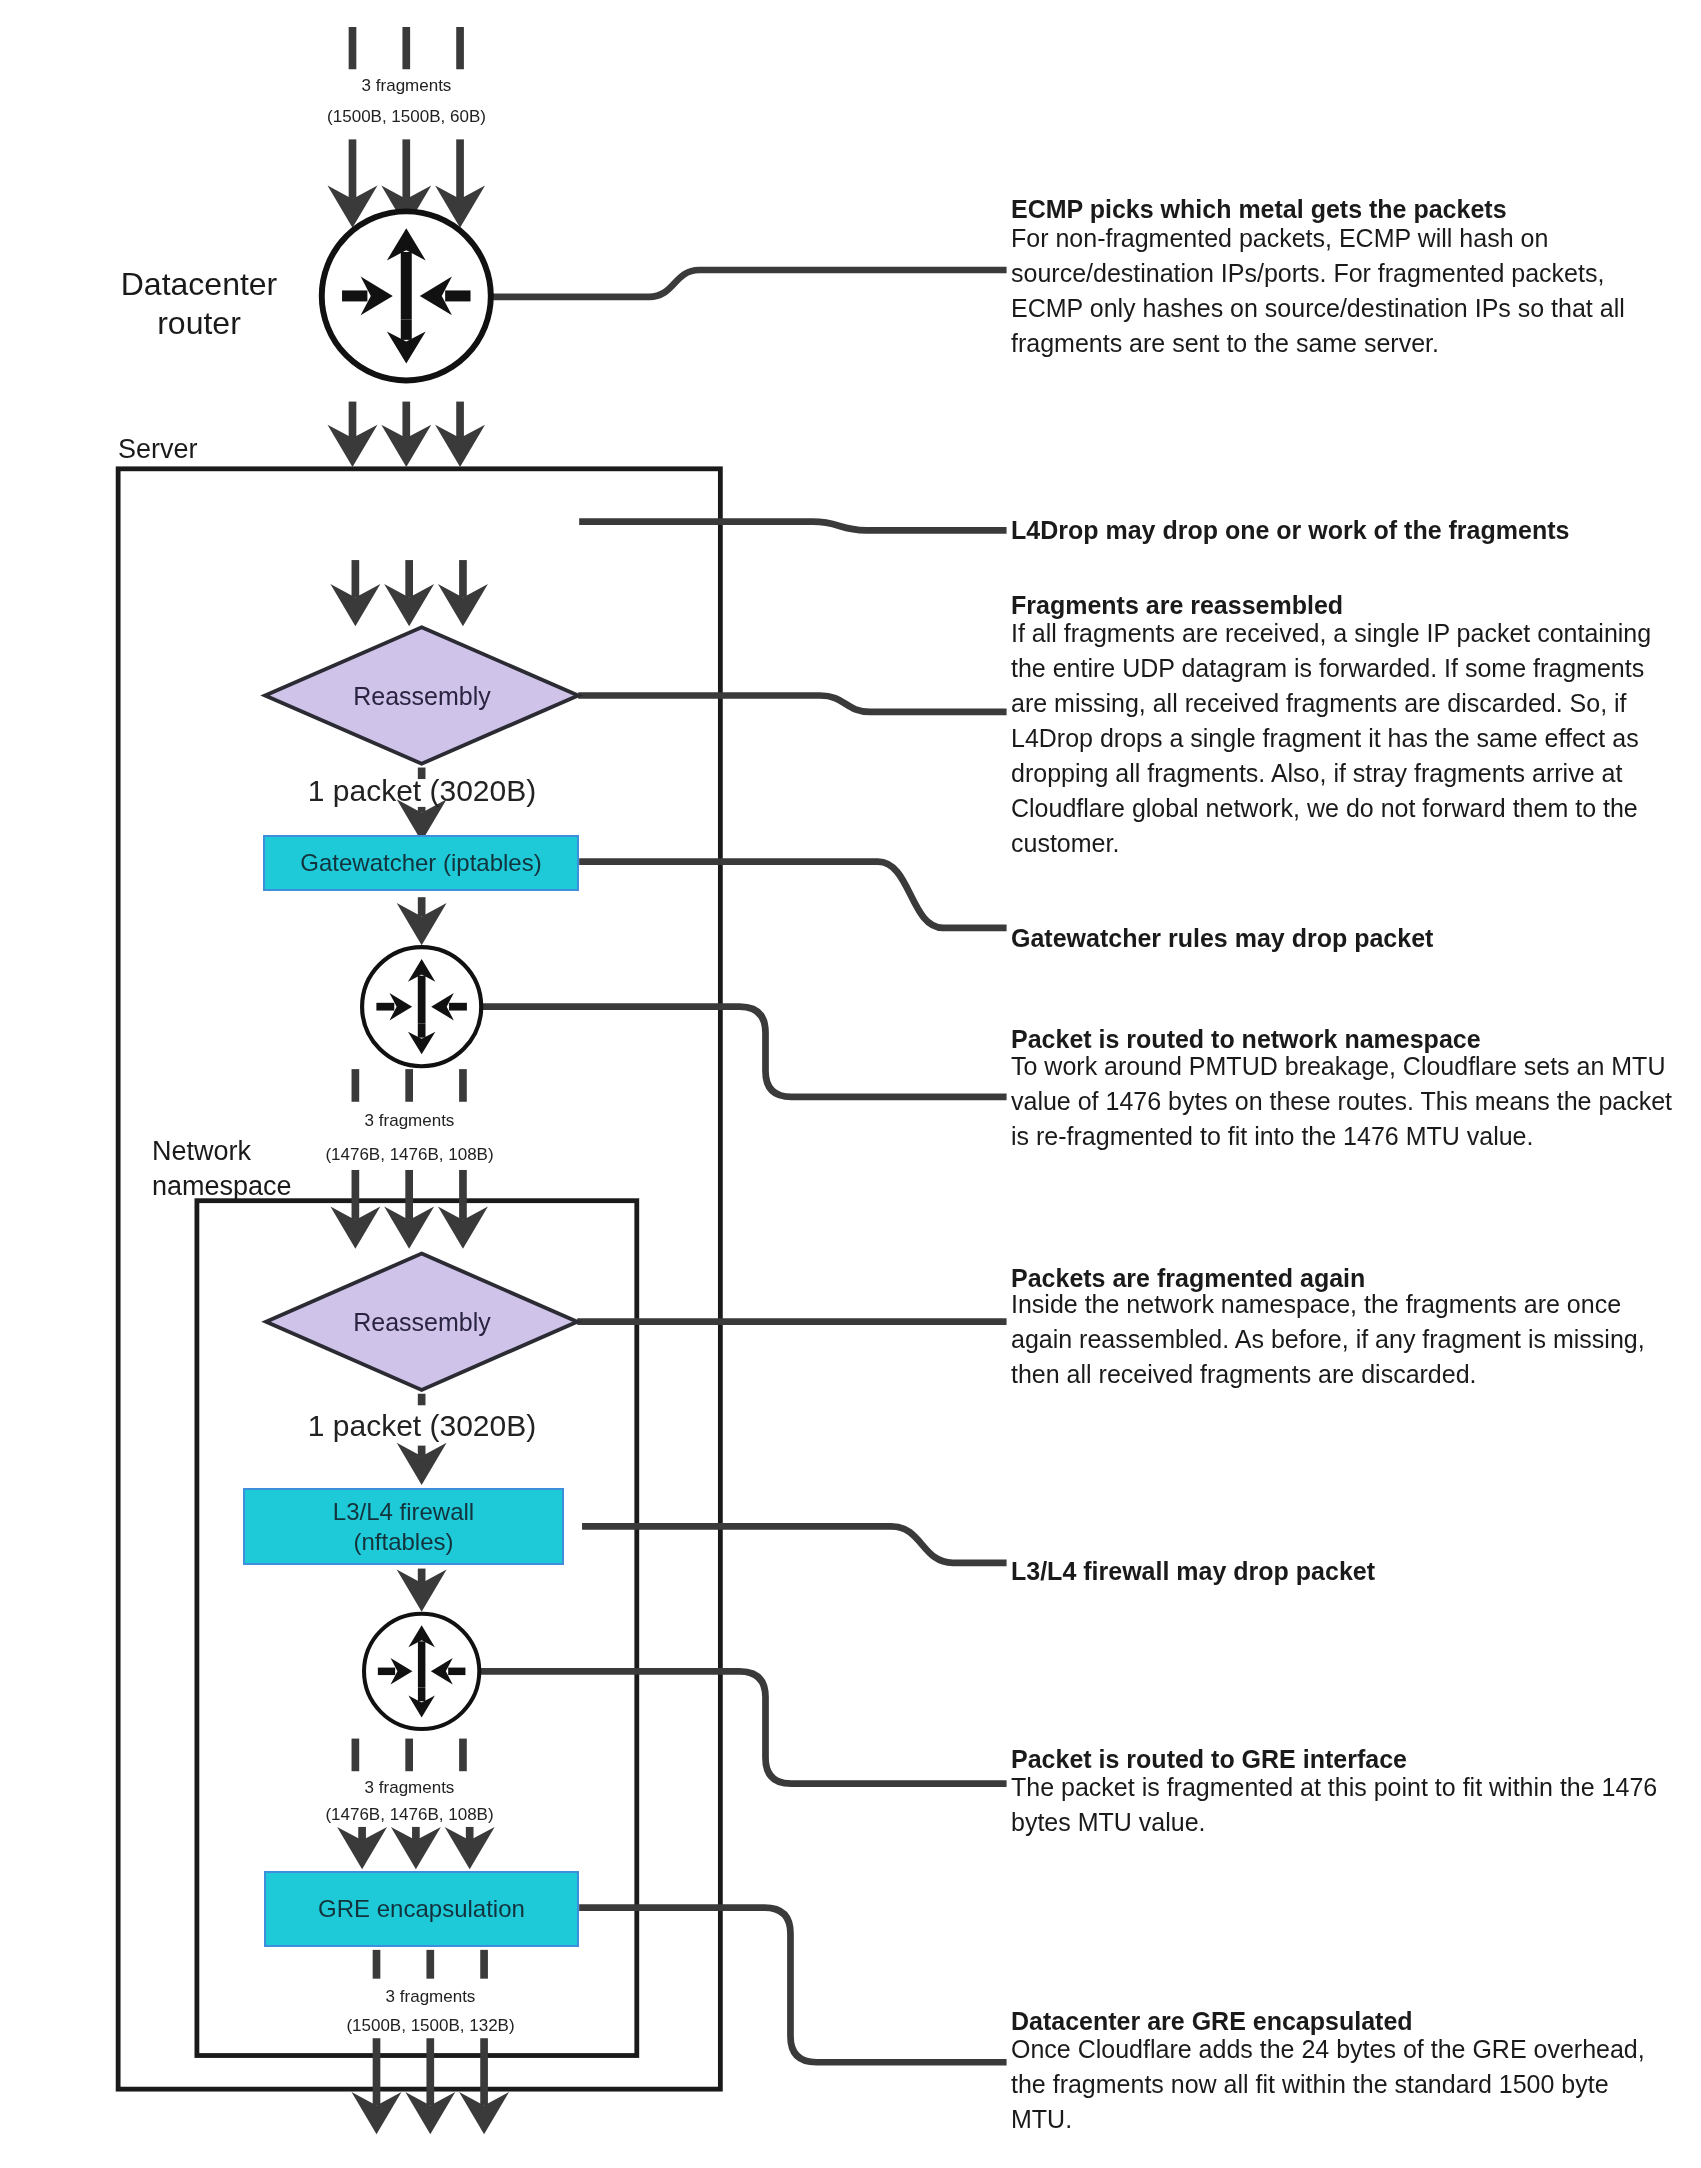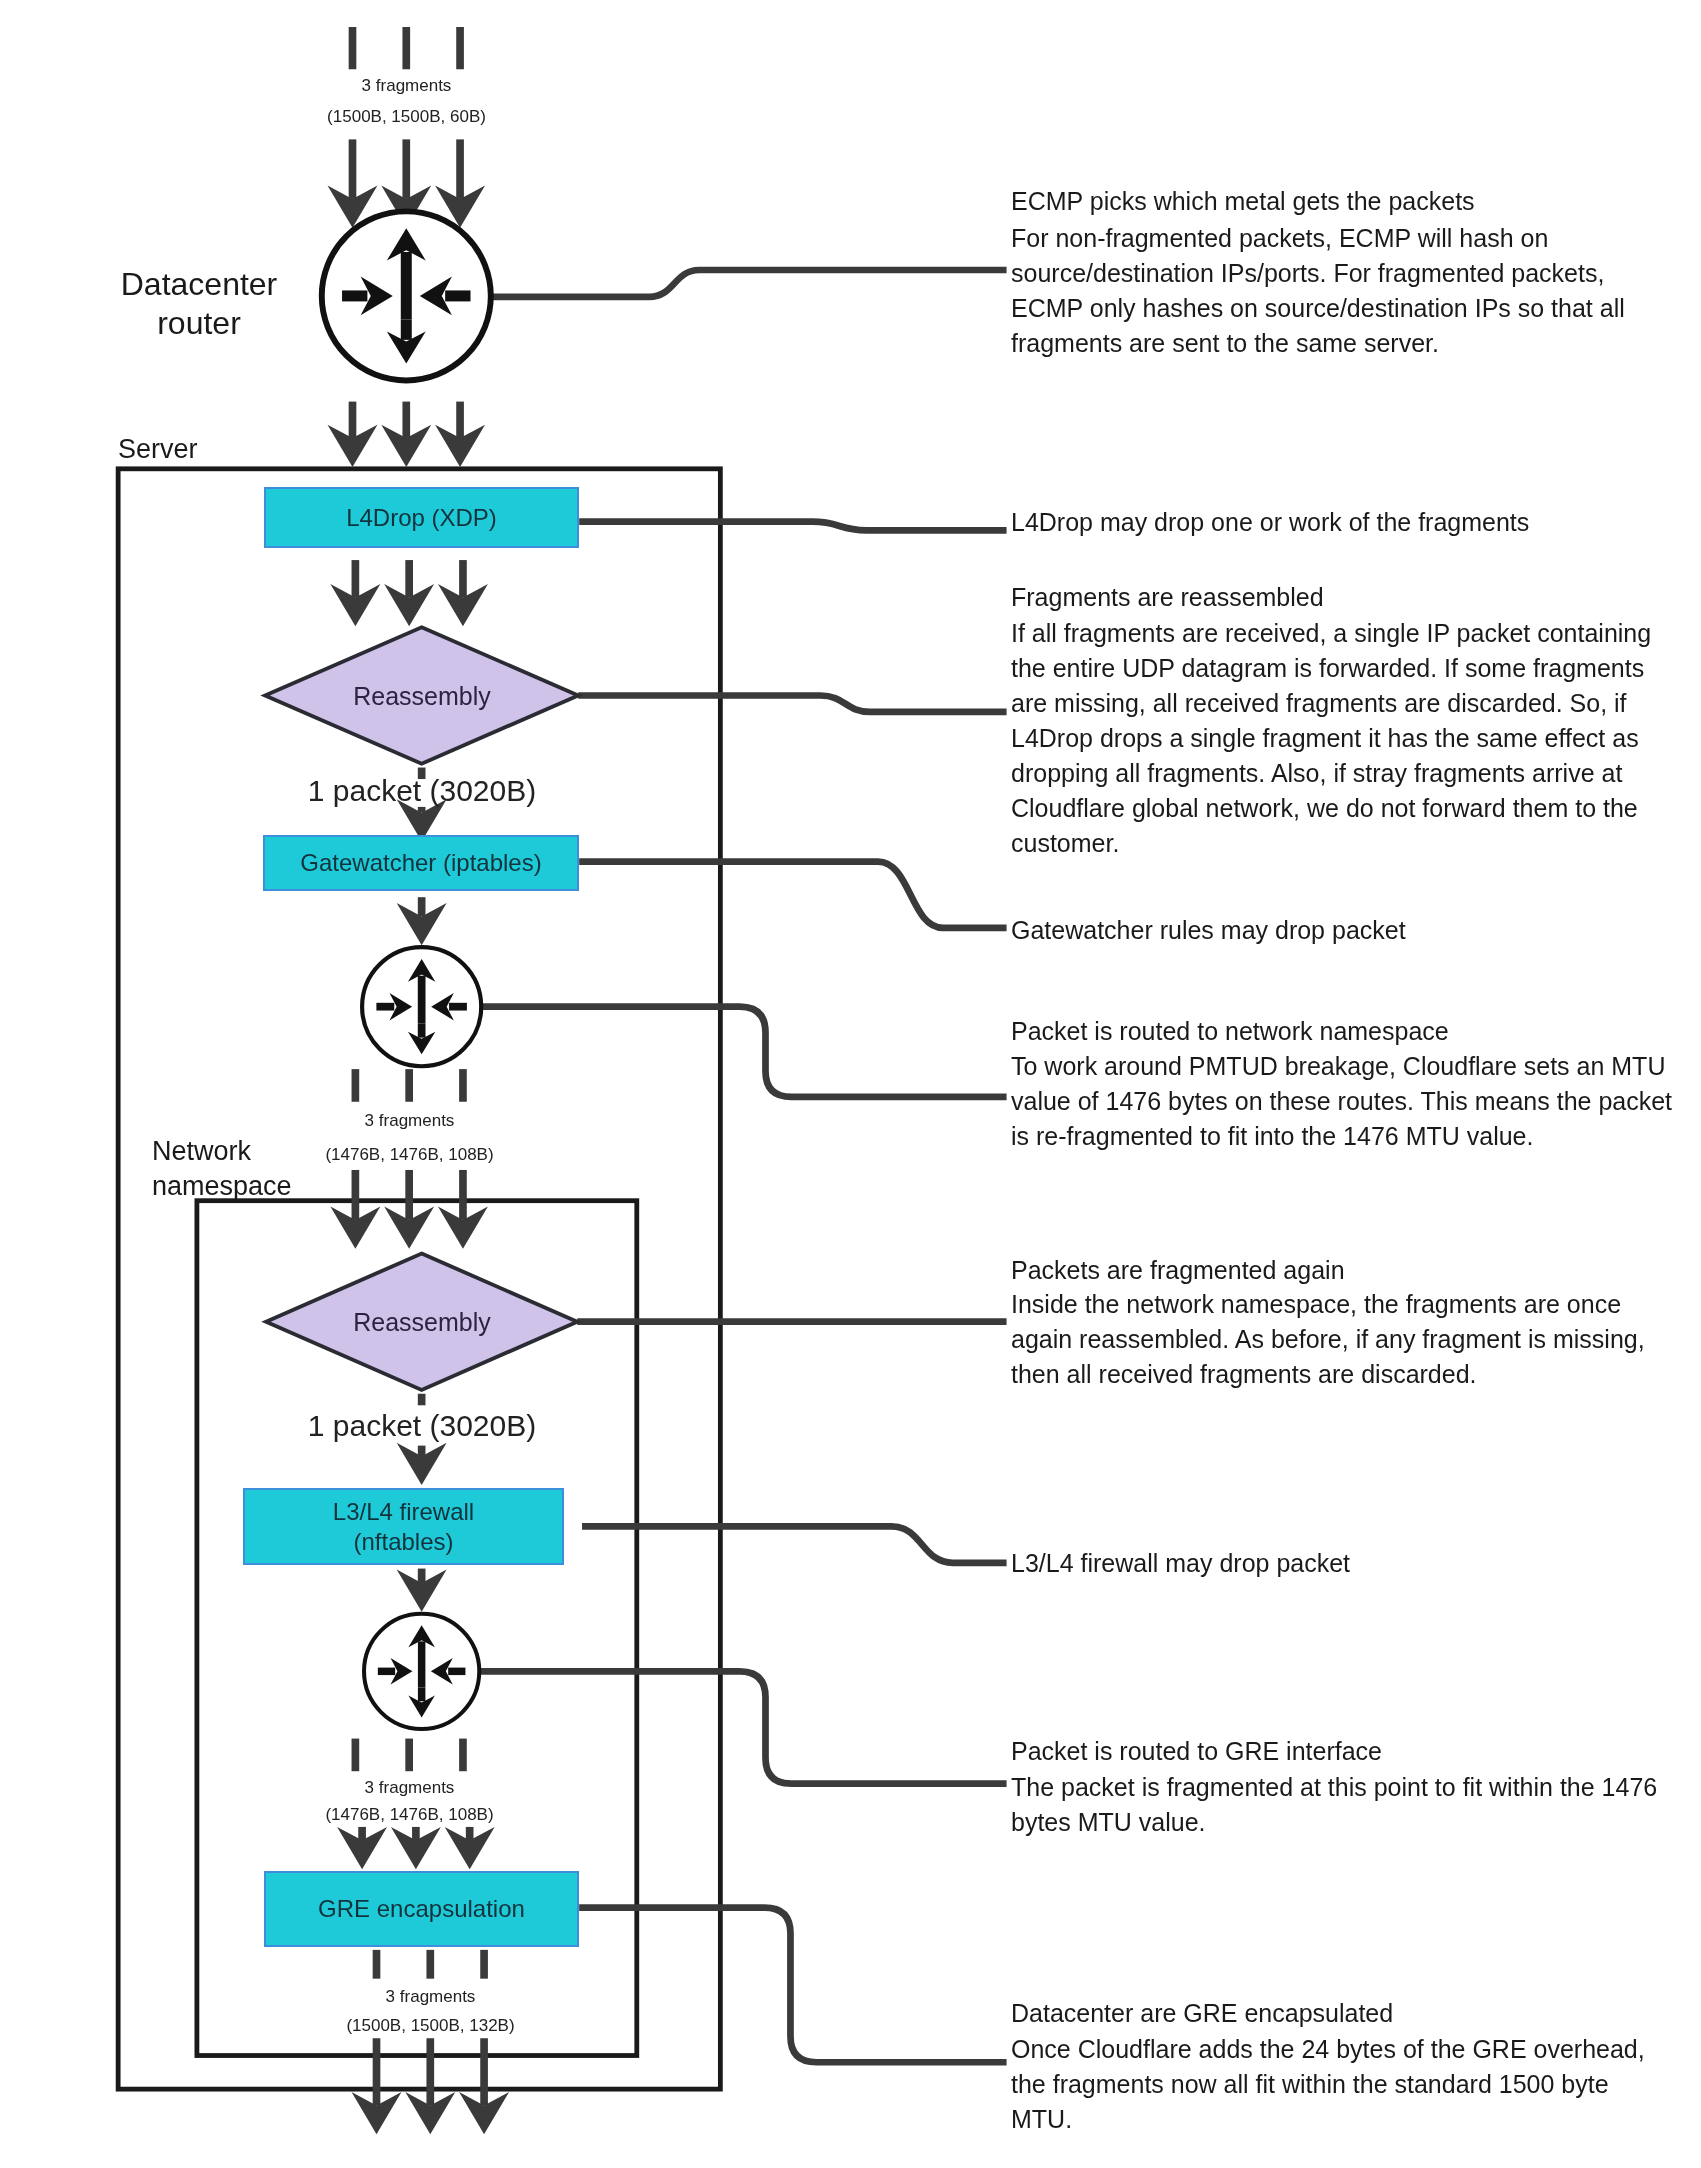--- a/index.html
+++ b/index.html
@@ -22,21 +22,21 @@
   .abs{position:absolute;}
   .ctr{text-align:center;}
   .small-lbl{font-size:17px;line-height:31px;color:#222;}
   .packet-lbl{font-size:30px;line-height:33px;color:#222;}
   .side-lbl{font-size:27px;line-height:35px;color:#1a1a1a;}
   .dc-lbl{font-size:32px;line-height:39px;color:#1a1a1a;}
   .box{position:absolute;background:var(--cyan);border:2.9px solid var(--cyan-border);
        display:flex;align-items:center;justify-content:center;flex-direction:column;
        font-size:24px;color:#13333c;box-sizing:border-box;text-align:center;line-height:30px;}
   .dlbl{position:absolute;font-size:25px;color:#2a2440;text-align:center;}
-  .ann-h{position:absolute;left:1011px;width:672px;font-weight:normal;font-size:25px;line-height:35px;color:#1a1a1a;}
+  .ann-h{position:absolute;left:1011px;width:672px;font-weight:bold;font-size:25px;line-height:35px;color:#1a1a1a;margin-top:8px;}
   .ann-p{position:absolute;left:1011px;width:663px;font-size:25px;line-height:35px;color:#1a1a1a;}
 </style>
 </head>
 <body>
 
 <div id="stage">
 
   <svg id="shapes" width="1701" height="2168" viewBox="0 0 1771 2257" xmlns="http://www.w3.org/2000/svg">
     <defs>
 
@@ -176,23 +176,20 @@
   <div class="abs ctr small-lbl" style="left:253px;top:70px;width:307px">3 fragments</div>
   <div class="abs ctr small-lbl" style="left:253px;top:101px;width:307px">(1500B, 1500B, 60B)</div>
 
   <div class="abs ctr dc-lbl" style="left:96px;top:265px;width:206px">
     <div>Datacenter</div>
     <div>router</div>
   </div>
 
   <div class="abs side-lbl" style="left:118px;top:432px">Server</div>
 
-  <div class="box" style="left:264px;top:487px;width:315px;height:61px">
-    <span>L4Drop (XDP)</span>
-  </div>
 
   <div class="dlbl" style="left:326px;top:682px;width:192px">Reassembly</div>
 
   <div class="abs ctr packet-lbl" style="left:278px;top:774px;width:288px">1 packet (3020B)</div>
 
   <div class="box" style="left:263px;top:835px;width:316px;height:56px">
     <span>Gatewatcher (iptables)</span>
   </div>
 
   <div class="abs ctr small-lbl" style="left:256px;top:1105px;width:307px">3 fragments</div>

